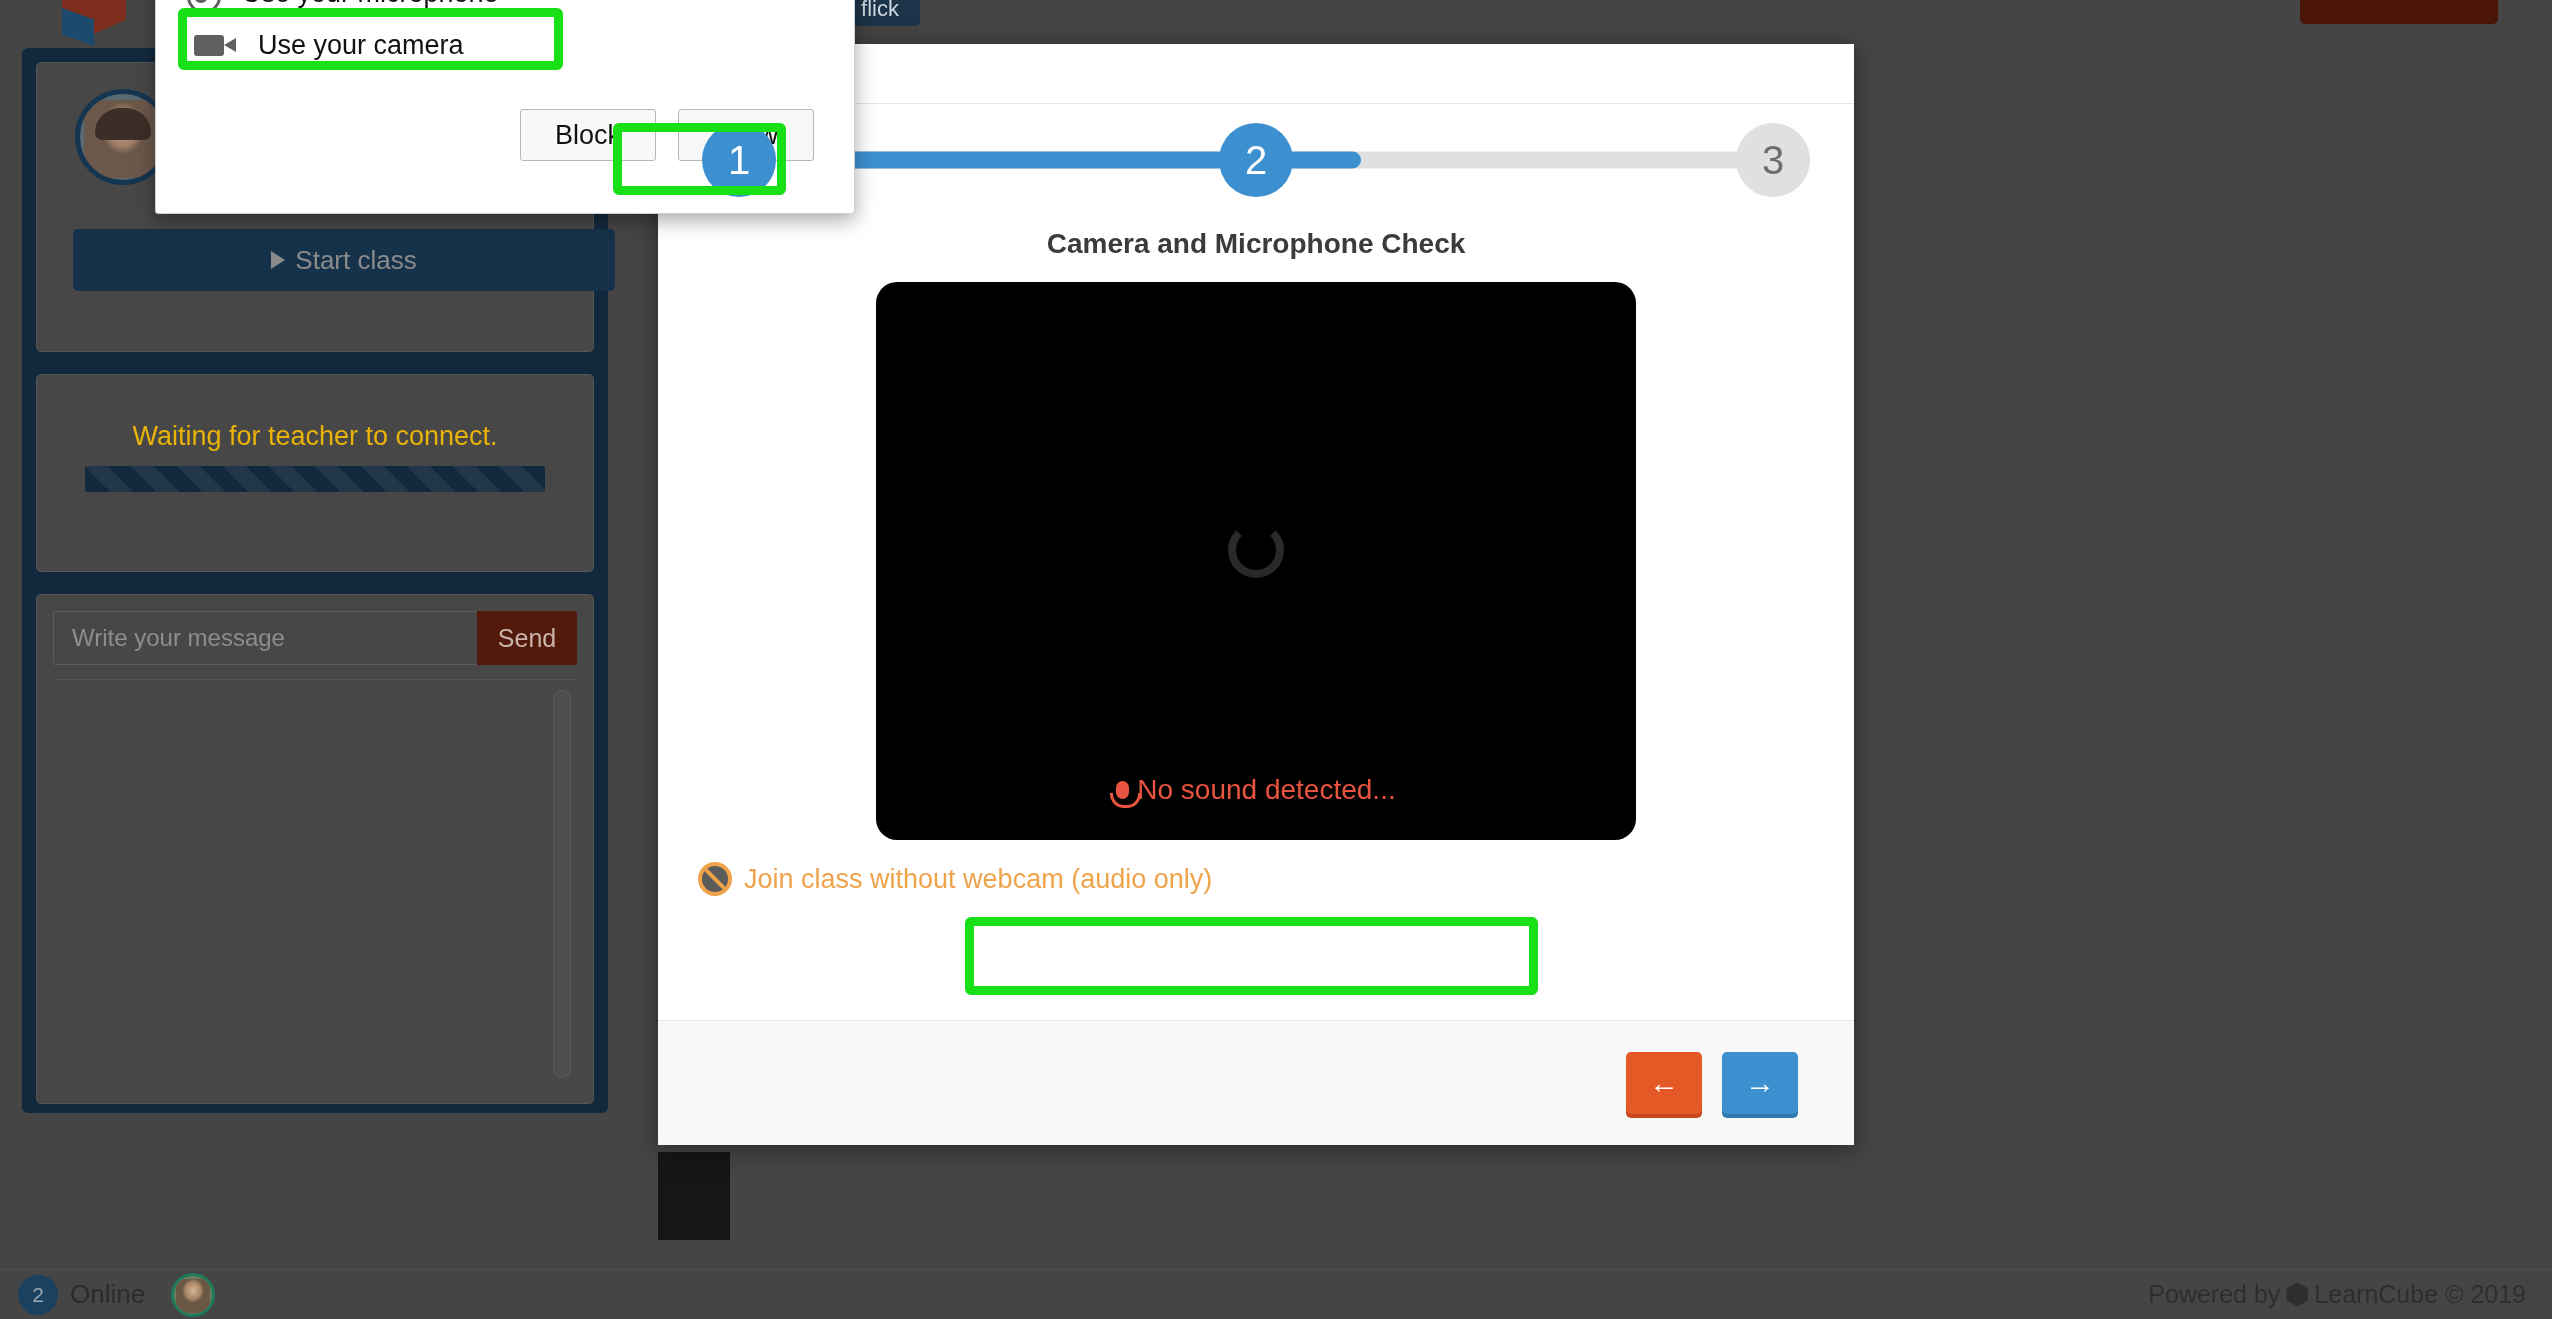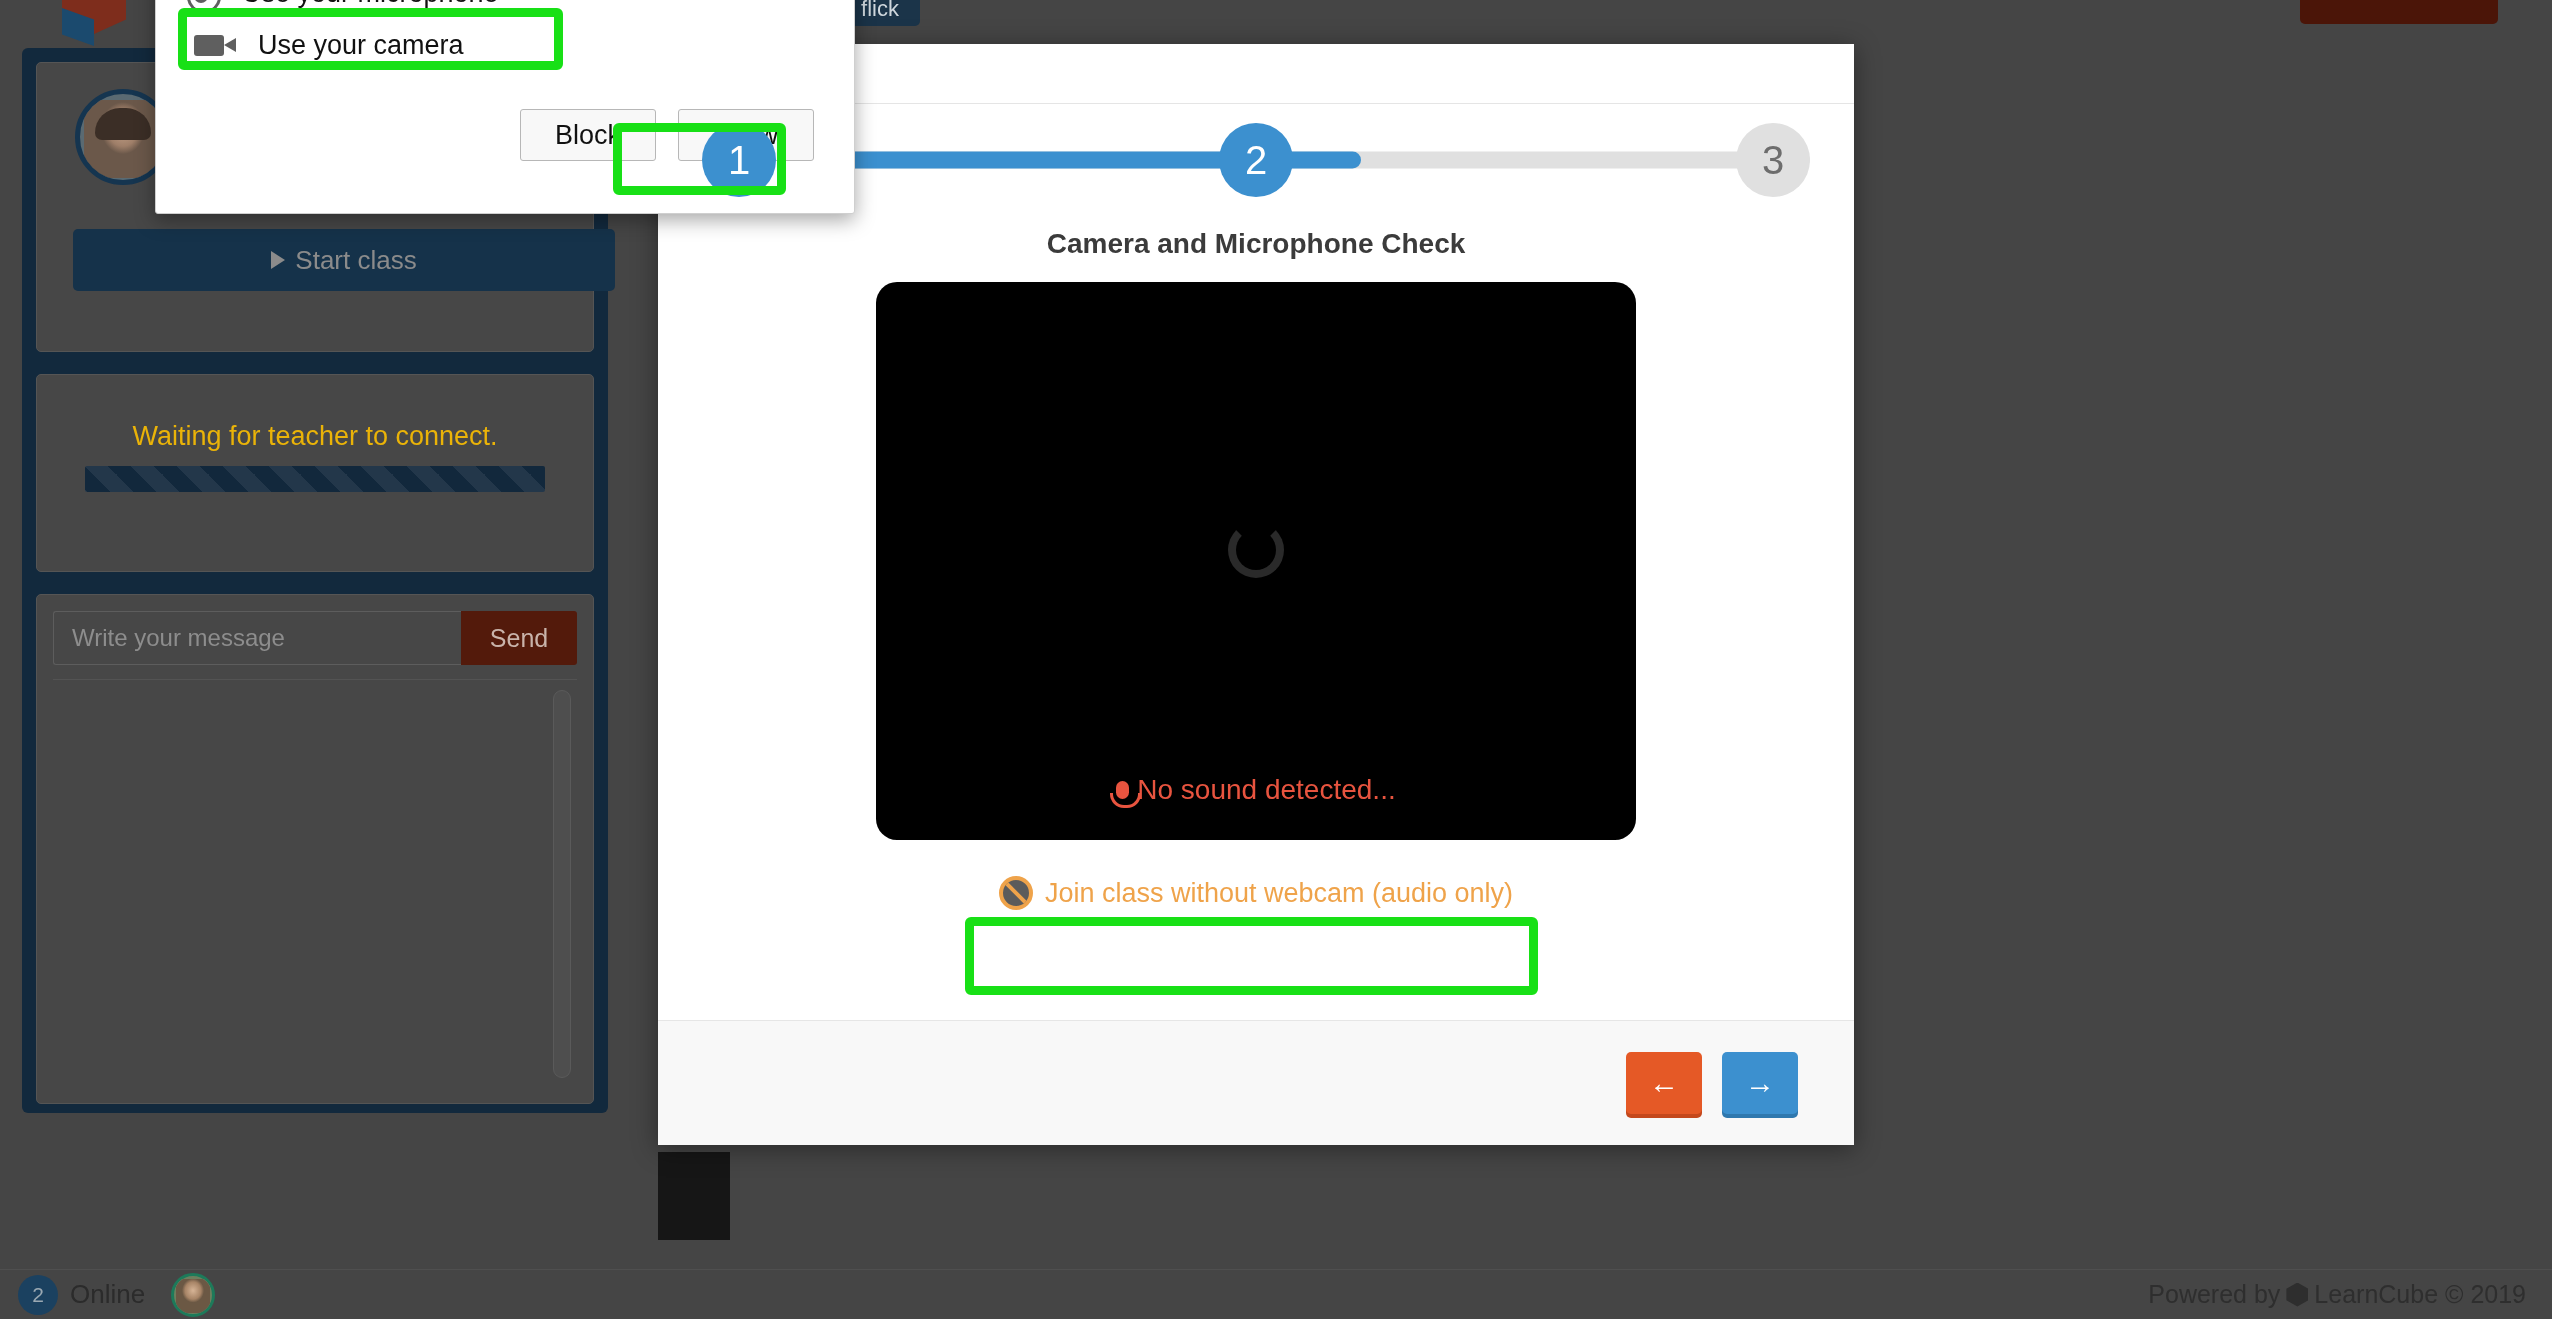--- a/index.html
+++ b/index.html
@@ -111,21 +111,21 @@
     border-right: none;
     border-radius: 3px 0 0 3px;
     color: #bdbdbd;
     font-size: 24px;
     padding: 0 18px;
     outline: none;
     font-family: "Liberation Sans", sans-serif;
   }
   .chat-input::placeholder { color: #8d8d8d; }
   .send-btn {
-    width: 116px;
+    width: 100px;
     background: #531a0b;
     border: none; border-radius: 0 3px 3px 0;
     color: #c9b3aa;
     font-size: 25px;
     cursor: pointer;
     font-family: "Liberation Sans", sans-serif;
   }
   .chat-log {
     position: absolute;
     left: 16px; right: 16px; top: 84px; bottom: 16px;
@@ -234,22 +234,22 @@
     content: "";
     position: absolute;
     left: -6px; bottom: -9px;
     width: 25px; height: 12px;
     border: 3px solid #e8543f;
     border-top: none;
     border-radius: 0 0 14px 14px;
   }
 
   .nowebcam-row {
-    margin-top: 30px;
-    display: flex; justify-content: center;
+    margin-top: 16px;
+    display: flex; justify-content: flex-start;
   }
   .nowebcam-link {
     display: inline-flex; align-items: center; gap: 12px;
     color: #efa34a;
     font-size: 27px;
     text-decoration: none;
     cursor: pointer;
     padding: 6px 10px;
     background: #fff;
   }

